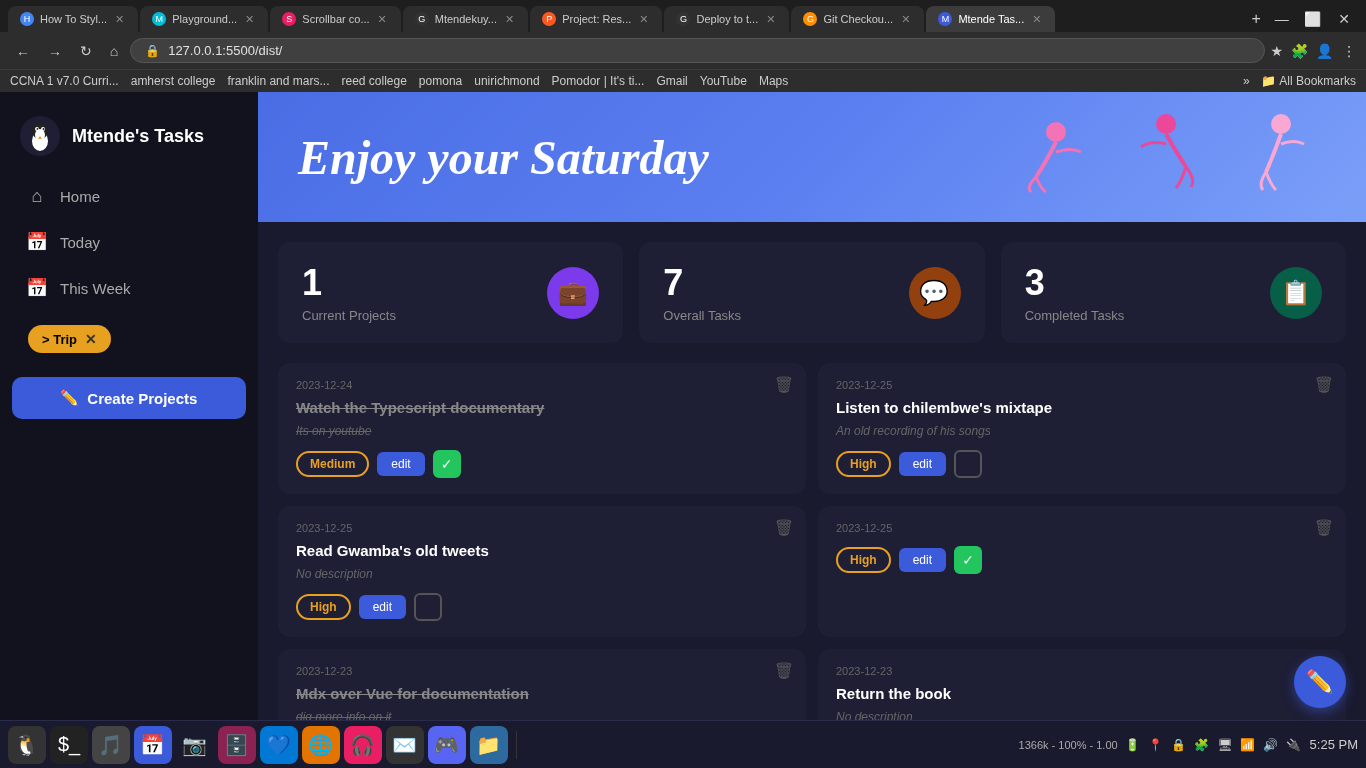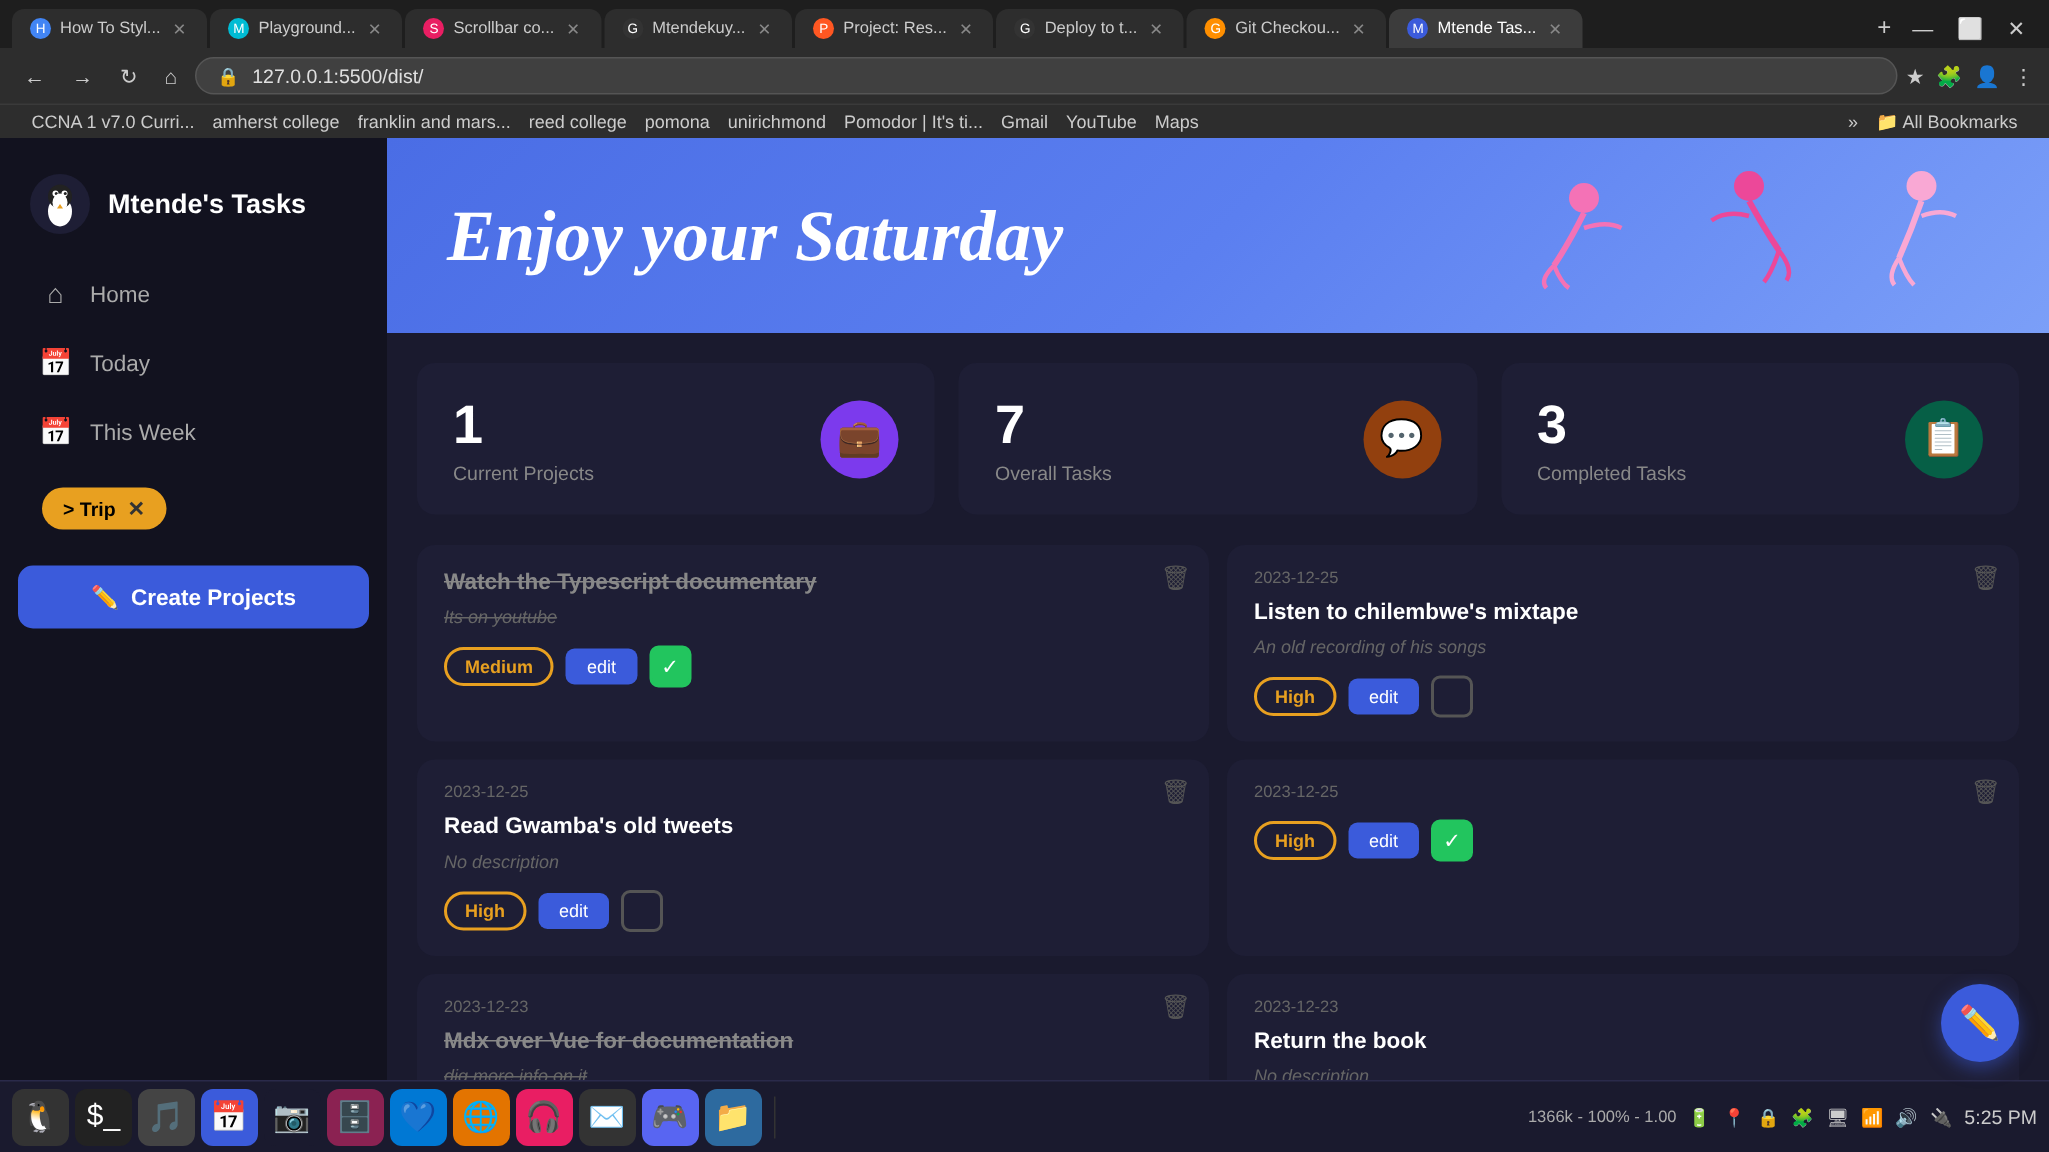--- a/index.html
+++ b/index.html
@@ -17,21 +17,21 @@
     .browser-btn { background: none; border: none; color: #ccc; font-size: 14px; cursor: pointer; padding: 4px; }
 
     .address-bar-row { display: flex; align-items: center; padding: 6px 10px; gap: 6px; background: #2d2d2d; }
     .nav-btn { background: none; border: none; color: #ccc; font-size: 14px; cursor: pointer; padding: 4px 6px; }
     .address-bar { flex: 1; background: #404040; border: 1px solid #555; border-radius: 20px; padding: 4px 14px; font-size: 13px; color: #fff; display: flex; align-items: center; gap: 8px; }
     .address-bar .lock-icon { color: #aaa; font-size: 12px; }
     .address-text { font-size: 13px; color: #e0e0e0; }
     .addr-right-icons { display: flex; gap: 8px; align-items: center; }
     .addr-icon-btn { background: none; border: none; color: #ccc; font-size: 14px; cursor: pointer; }
 
-    .bookmarks-bar { display: flex; align-items: center; padding: 4px 21px; gap: 12px; background: #2d2d2d; border-top: 1px solid #3a3a3a; font-size: 12px; overflow: hidden; }
+    .bookmarks-bar { display: flex; align-items: center; padding: 4px 10px; gap: 12px; background: #2d2d2d; border-top: 1px solid #3a3a3a; font-size: 12px; overflow: hidden; }
     .bookmark-item { color: #ccc; cursor: pointer; white-space: nowrap; display: flex; align-items: center; gap: 4px; }
     .bookmarks-more { color: #ccc; cursor: pointer; margin-left: auto; }
     .bookmark-all { color: #ccc; cursor: pointer; white-space: nowrap; display: flex; align-items: center; gap: 4px; }
 
     
     .app-container { display: flex; flex: 1; overflow: hidden; }
 
     
     .sidebar { width: 258px; background: #12121f; flex-shrink: 0; display: flex; flex-direction: column; padding: 16px 0; }
     .sidebar-logo { display: flex; align-items: center; gap: 12px; padding: 8px 20px 20px; }
@@ -280,20 +280,21 @@
       <div class="stat-number">3</div>
       <div class="stat-label">Completed Tasks</div>
     </div>
     <div class="stat-icon teal" style="background:#065f46">📋</div>
   </div>
       </div>
 
     <div class="tasks-grid" id="tasks-grid">
         <div class="task-card">
     <button class="task-delete-btn">🗑</button>
+    <div class="task-date">2023-12-24</div>
     <div class="task-title strikethrough">Watch the Typescript documentary</div>
     <div class="task-desc strikethrough">Its on youtube</div>
     <div class="task-footer">
       <span class="priority-badge medium">Medium</span>
       <button class="edit-btn">edit</button>
       <div class="task-checkbox checked"></div>
     </div>
   </div>
         <div class="task-card">
     <button class="task-delete-btn">🗑</button>

